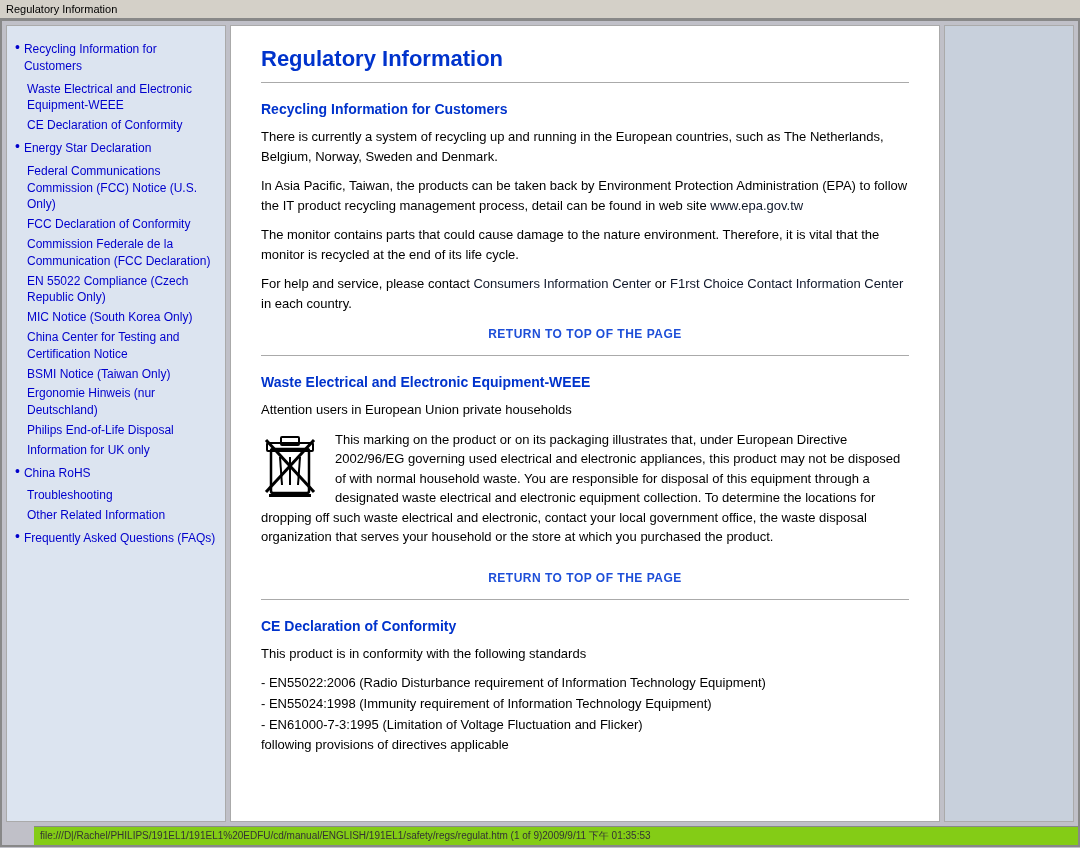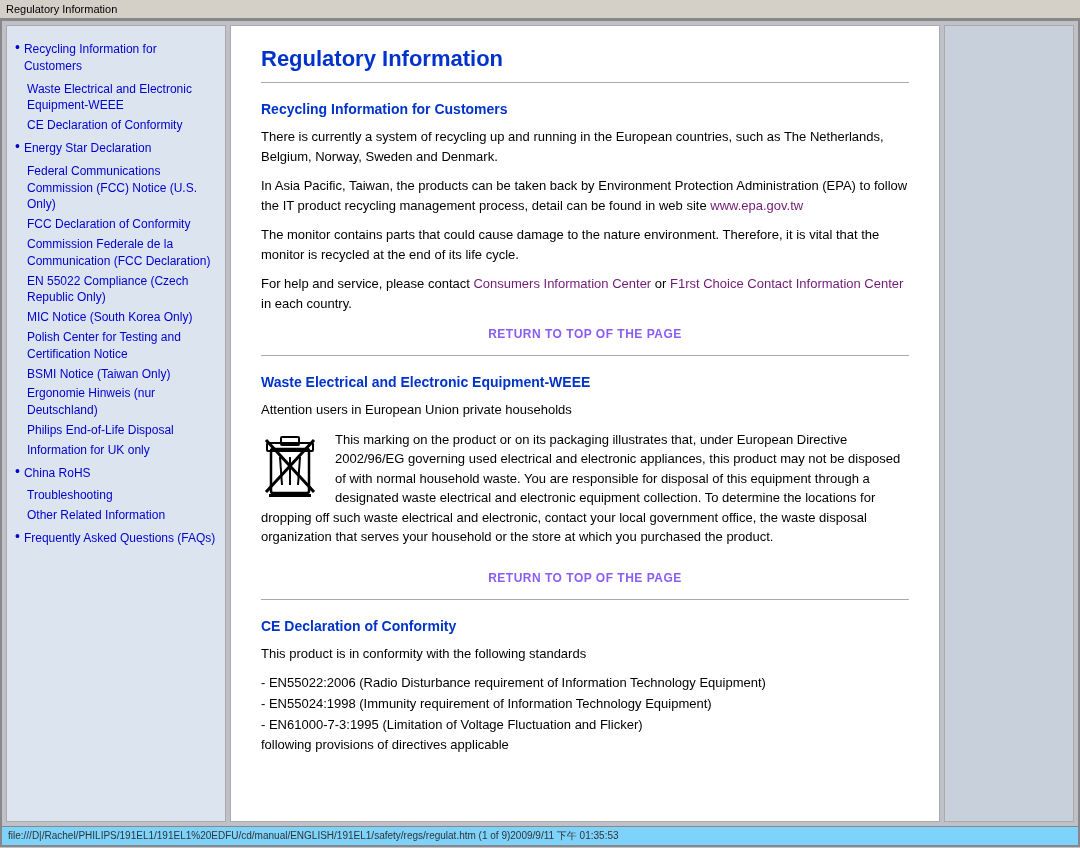--- a/index.html
+++ b/index.html
@@ -90,49 +90,50 @@
     }
     .return-link {
       text-align: center;
       color: #cc6600;
       font-size: 12px;
       font-weight: bold;
       margin: 14px 0;
       letter-spacing: 0.5px;
     }
     .return-link a {
-      color: #8b5cf6;
+      color: #1d4ed8;
       text-decoration: none;
     }
     p { margin-bottom: 10px; line-height: 1.5; font-size: 13px; }
-    a.blue { color: #701a75; text-decoration: none; }
+    a.blue { color: #0f172a; text-decoration: none; }
     .weee-icon {
       float: left;
       margin: 5px 14px 10px 0;
       width: 60px;
       text-align: center;
     }
     .weee-icon svg { display: block; }
     .clearfix::after { content: ''; display: block; clear: both; }
     .standards-list { font-size: 13px; line-height: 1.6; margin-top: 6px; }
     .right-panel {
       width: 130px;
       min-width: 130px;
       background: #c8d0dc;
       border: 1px solid #aaa;
     }
     .bottom-bar {
       font-size: 10px;
       color: #333;
       padding: 2px 6px;
-      background: #7dd3fc;
+      background: #84cc16;
       border-top: 1px solid #888;
       white-space: nowrap;
       overflow: hidden;
       text-overflow: ellipsis;
+      margin-left: 32px;
     }
   </style>
 </head>
 <body>
 
 <div class="title-bar">
   <span>Regulatory Information</span>
 </div>
 <div class="outer-frame">
   <div class="browser-frame">
@@ -161,21 +162,21 @@
       <div class="sidebar-sub">
         <a href="#">Commission Federale de la Communication (FCC Declaration)</a>
       </div>
       <div class="sidebar-sub">
         <a href="#">EN 55022 Compliance (Czech Republic Only)</a>
       </div>
       <div class="sidebar-sub">
         <a href="#">MIC Notice (South Korea Only)</a>
       </div>
       <div class="sidebar-sub">
-        <a href="#">Polish Center for Testing and Certification Notice</a>
+        <a href="#">China Center for Testing and Certification Notice</a>
       </div>
       <div class="sidebar-sub">
         <a href="#">BSMI Notice (Taiwan Only)</a>
       </div>
       <div class="sidebar-sub">
         <a href="#">Ergonomie Hinweis (nur Deutschland)</a>
       </div>
       <div class="sidebar-sub">
         <a href="#">Philips End-of-Life Disposal</a>
       </div>

